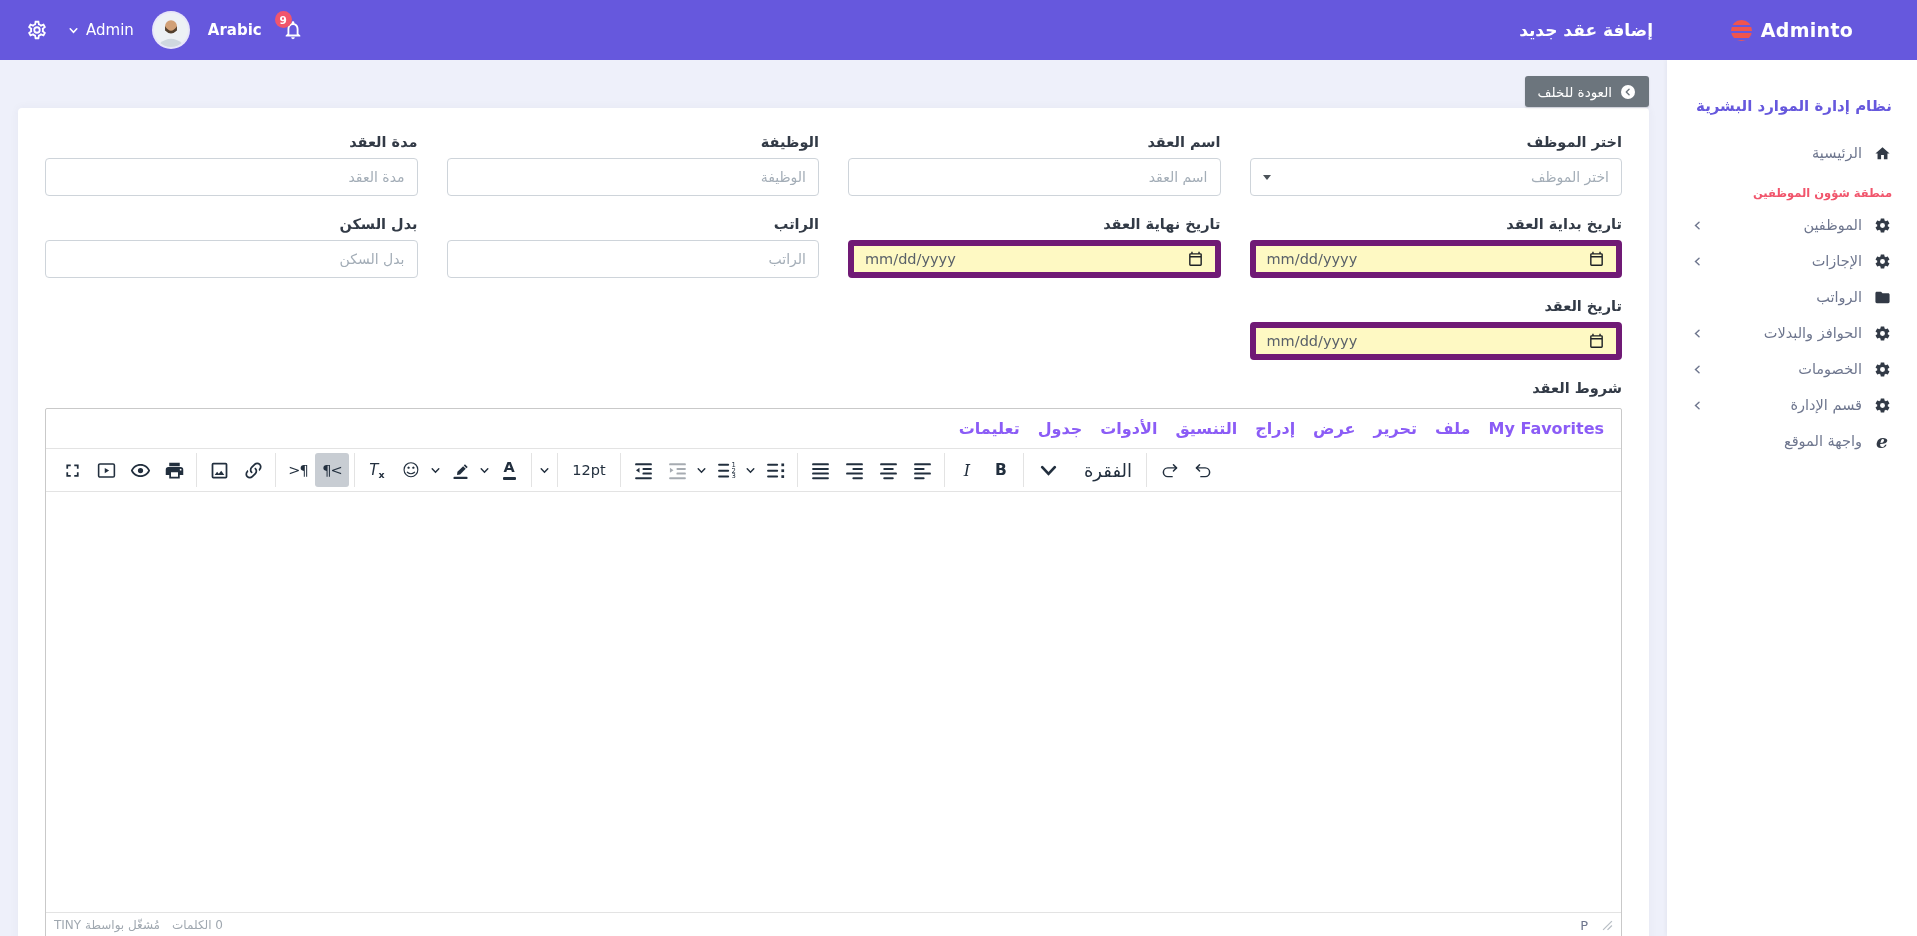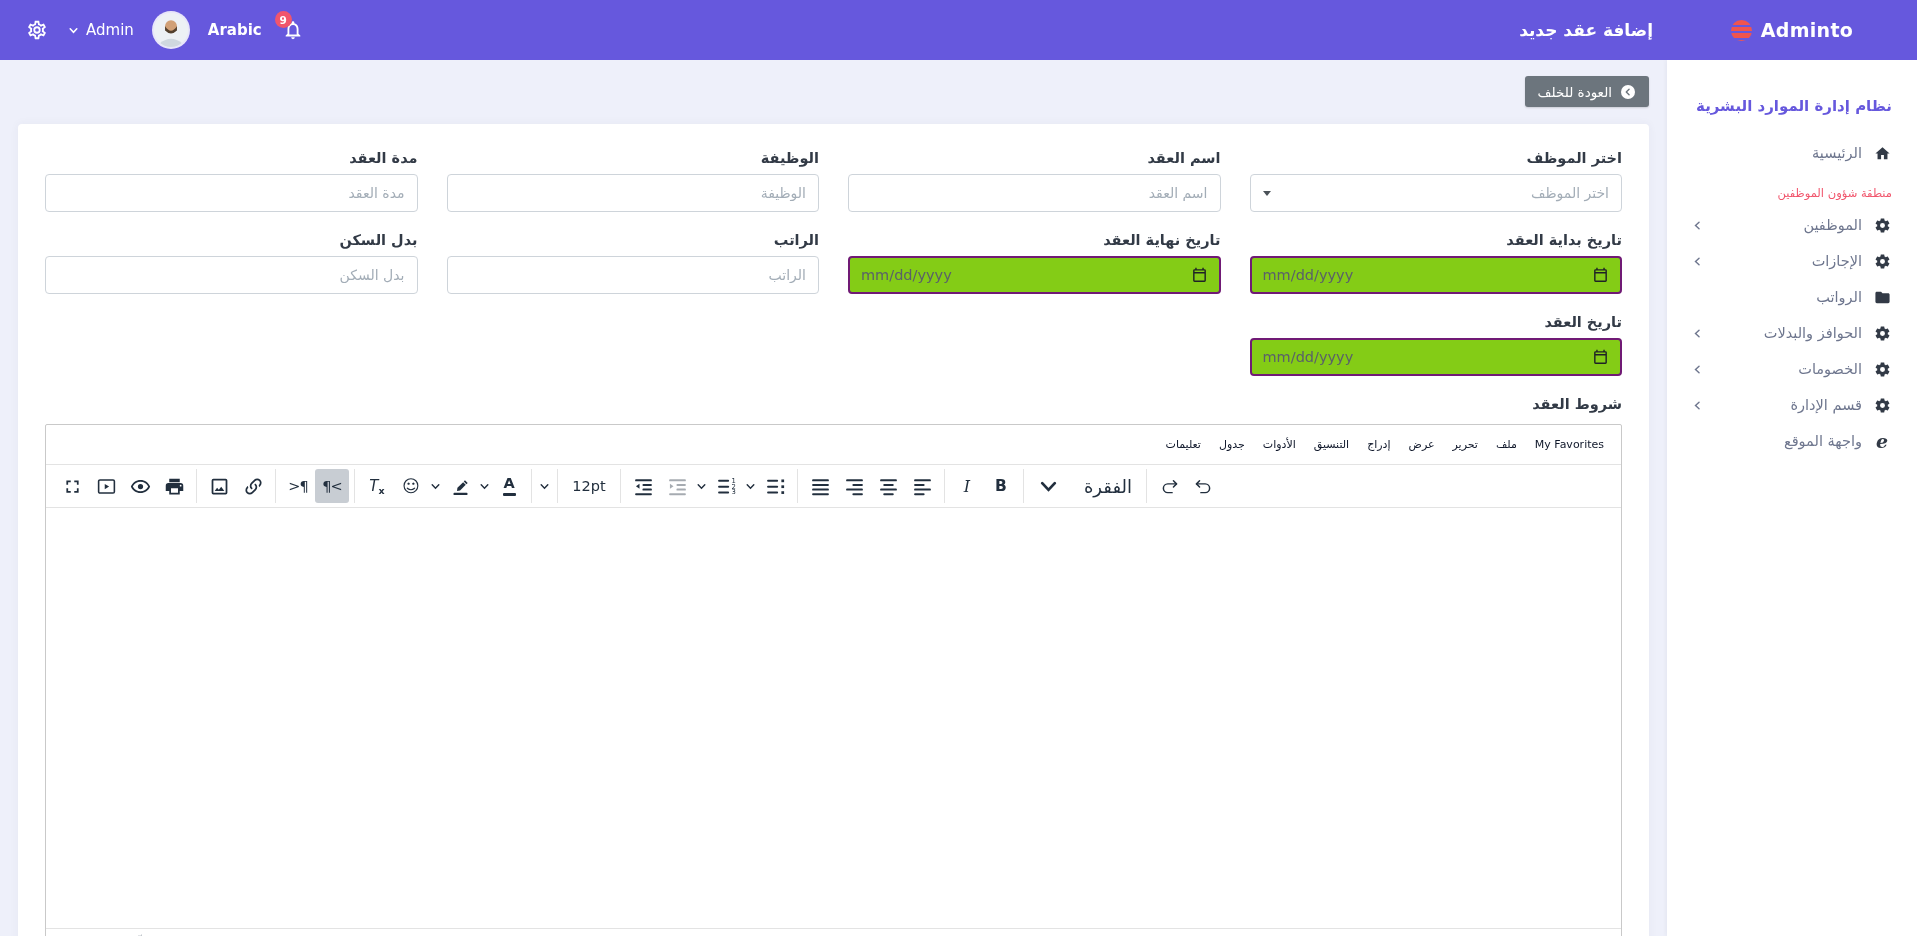--- a/index.html
+++ b/index.html
@@ -30,54 +30,54 @@
   
   .sidebar { position:absolute; top:60px; right:0; width:250px; bottom:0; background:#fff;
     box-shadow:-1px 0 4px rgba(50,58,70,.06); overflow:hidden; }
   .sb-title { color:var(--topbar,#6658dd); font-weight:bold; font-size:15px;
     padding:36px 25px 18px; text-align:right; line-height:1.4; }
   .sb-item { display:flex; align-items:center; gap:10px; padding:9px 25px; color:#6e768e;
     font-size:14.5px; cursor:pointer; }
   .sb-ic { width:20px; height:18px; display:flex; align-items:center; justify-content:center; color:#323a46; flex:0 0 20px; }
   .sb-ic svg { width:17px; height:17px; }
   .sb-chev { margin-inline-start:auto; width:11px; height:11px; color:#6e768e; }
-  .sb-section { color:var(--danger,#f1556c); font-size:11.5px; font-weight:normal; padding:15px 25px 7px; text-align:right; }
+  .sb-section { color:var(--danger,#f1556c); font-size:11.5px; font-weight:bold; padding:15px 25px 7px; text-align:right; }
   .e-ic { font-family:"DejaVu Serif", serif; font-style:italic; font-weight:bold; font-size:19px; color:#323a46; line-height:1; }
 
   
   .main { position:absolute; top:60px; right:250px; left:0; bottom:0; padding:16px 18px 0; overflow:hidden; }
-  .back-row { display:flex; margin-bottom:17px; }
+  .back-row { display:flex; margin-bottom:1px; }
   .btn-back { display:flex; align-items:center; gap:8px; background:#6c757d; border:none; color:#fff;
     height:31px; padding:0 13px; border-radius:3px; font-size:13.5px; font-family:inherit; cursor:pointer;
     box-shadow:0 1px 2px rgba(0,0,0,.15); }
   .btn-back .circ { width:16px; height:16px; }
 
   .card { background:#fff; border-radius:4px; box-shadow:0 0 10px rgba(50,58,70,.05); padding:26px 27px; }
 
   .fgrid { display:grid; grid-template-columns:repeat(4,1fr); column-gap:29px; row-gap:20px; }
   .fg label { display:block; font-size:14.5px; font-weight:bold; color:#323a46; margin-bottom:8px; text-align:right; }
   .inp { width:100%; height:38px; border:1px solid #ced4da; border-radius:4px; padding:0 12px;
     font-size:14px; color:#343a46; background:#fff; font-family:inherit; outline:none; }
   .inp::placeholder { color:#a3adb7; }
   .fake-select { height:38px; border:1px solid #ced4da; border-radius:4px; display:flex; align-items:center;
     padding:0 12px; background:#fff; cursor:pointer; }
   .fake-select .ph { color:#a3adb7; font-size:14px; }
   .caret-dn { margin-inline-start:auto; width:0; height:0;
     border-left:4.5px solid transparent; border-right:4.5px solid transparent; border-top:5.5px solid #4b5258; }
-  .fake-date { direction:ltr; height:38px; border:2px solid #701a75; border-radius:4px; display:flex;
-    align-items:center; justify-content:space-between; padding:0 11px; background:#84cc16; cursor:text; }
+  .fake-date { direction:ltr; height:38px; border:6px solid #701a75; border-radius:4px; display:flex;
+    align-items:center; justify-content:space-between; padding:0 11px; background:#fef9c3; cursor:text; }
   .fake-date .dtxt { color:#5a6169; font-size:14.5px; }
   .cal-ic { width:17px; height:17px; color:#1e2226; }
   .span-all { grid-column:1 / -1; }
   .terms-label { font-size:14.5px; font-weight:bold; color:#323a46; text-align:right; margin-bottom:-8px; }
 
   
   .editor { border:1px solid #c9c9c9; border-radius:2px; background:#fff; }
   .menubar { display:flex; align-items:center; padding:4px 8px; height:40px; border-bottom:1px solid #e3e3e3; }
-  .mitem { padding:5px 9px; font-size:11px; color:#0f172a; border-radius:3px; cursor:pointer; white-space:nowrap; }
+  .mitem { padding:5px 9px; font-size:16px; color:#8b5cf6; border-radius:3px; cursor:pointer; white-space:nowrap;font-weight:bold; }
   .toolbar { direction:ltr; display:flex; align-items:center; height:43px; padding:0 4px; border-bottom:1px solid #e3e3e3; }
   .tgroup { display:flex; align-items:center; padding:0 5px; height:34px; }
   .tgroup + .tgroup { border-left:1px solid #e3e3e3; }
   .tbtn { min-width:34px; height:34px; display:flex; align-items:center; justify-content:center;
     color:#222f3e; border-radius:3px; cursor:pointer; font-size:15px; }
   .tbtn svg { width:21px; height:21px; }
   .tbtn.active { background:#c8cdd3; }
   .tbtn.disabled { opacity:.4; }
   .tchev { min-width:15px; height:34px; display:flex; align-items:center; justify-content:center; color:#222f3e; cursor:pointer; }
   .tchev svg, .sb-chev svg, .chv { width:11px; height:11px; display:block; }

